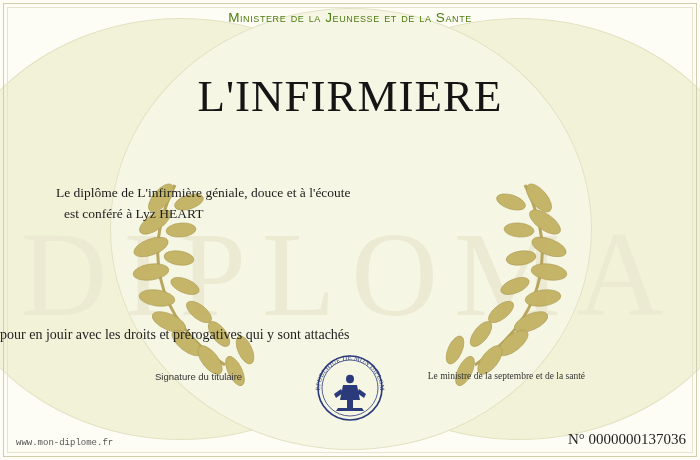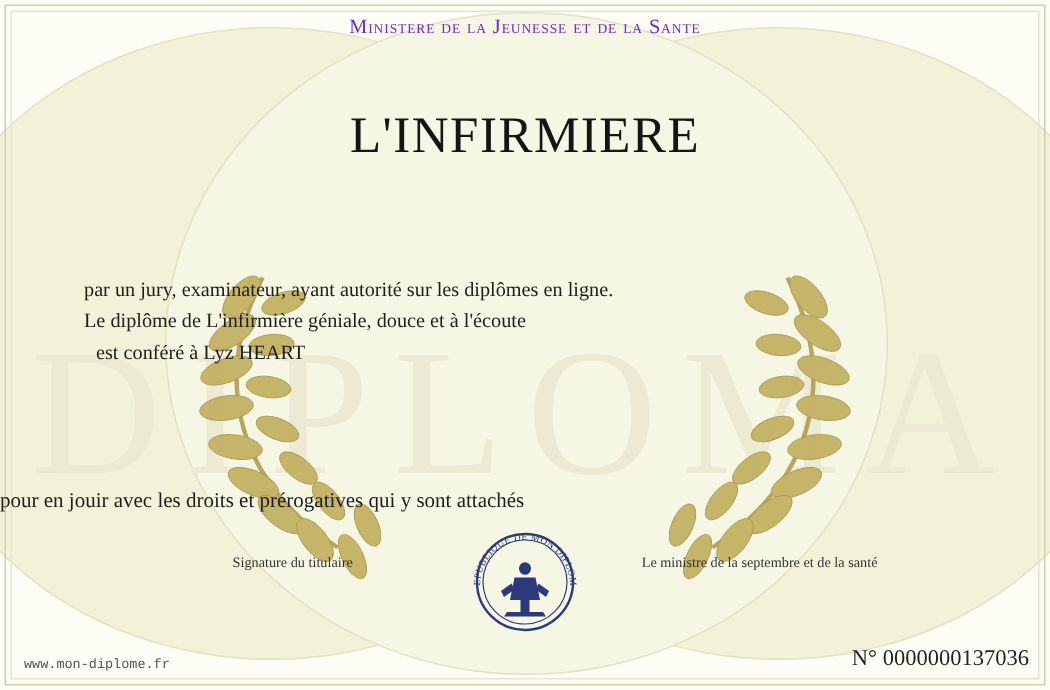--- a/index.html
+++ b/index.html
@@ -99,31 +99,31 @@
 
   .ministry {
     position: absolute;
     top: 10px;
     left: 0;
     right: 0;
     text-align: center;
     font-size: 13.5px;
     font-variant: small-caps;
     letter-spacing: 0.6px;
-    color: #6d28d9;
-    font-family: Liberation Serif, serif;
+    color: #4d7c0f;
+    font-family: Liberation Sans, sans-serif;
   }
 
   .title {
     position: absolute;
     top: 72px;
     left: 0;
     right: 0;
     text-align: center;
-    font-size: 34px;
+    font-size: 45px;
     letter-spacing: 1px;
     color: #151515;
     font-family: "Liberation Serif", serif;
     line-height: 1.1;
   }
   .subtitle {
     position: absolute;
     top: 112px;
     left: 0;
     right: 0;
@@ -160,21 +160,21 @@
     color: #1d1d1d;
     font-family: "Liberation Serif", serif;
   }
 
   .sign-left {
     position: absolute;
     top: 371px;
     left: 155px;
     font-size: 9.5px;
     color: #333;
-    font-family: Liberation Serif, serif;
+    font-family: Liberation Sans, sans-serif;
   }
   .sign-right {
     position: absolute;
     top: 371px;
     right: 115px;
     font-size: 9.5px;
     color: #333;
     font-family: "Liberation Serif", serif;
   }
 
@@ -266,21 +266,20 @@
     </g>
   </svg>
 
   <div class="content">
 
     <div class="ministry">Ministere de la Jeunesse et de la Sante</div>
 
     <div class="title">L'INFIRMIERE</div>
 
     <div class="body-block">
-      <div class="body-line">par un jury, examinateur, ayant autorité sur les diplômes en ligne.</div>
       <div class="body-line">Le diplôme de L'infirmière géniale, douce et à l'écoute</div>
       <div class="body-line indent">est conféré à Lyz HEART</div>
     </div>
 
     <div class="enjoy">pour en jouir avec les droits et prérogatives qui y sont attachés</div>
 
     <div class="sign-left">Signature du titulaire</div>
     <div class="sign-right">Le ministre de la septembre et de la santé</div>
 
     <svg class="seal" viewBox="0 0 80 80">

